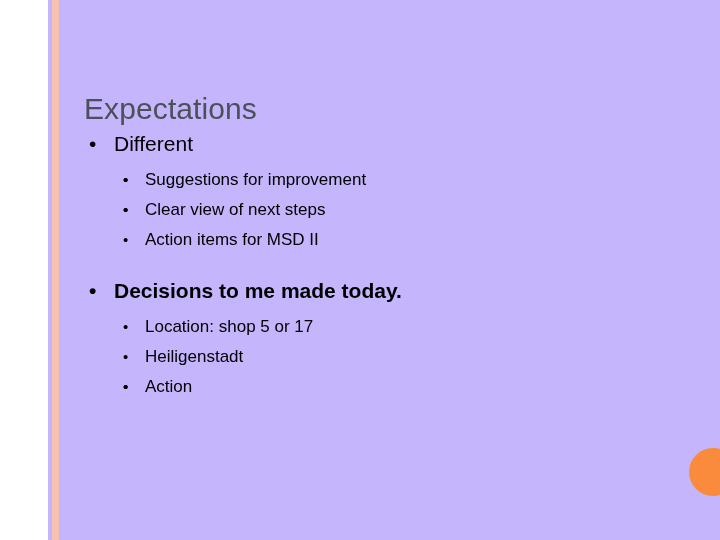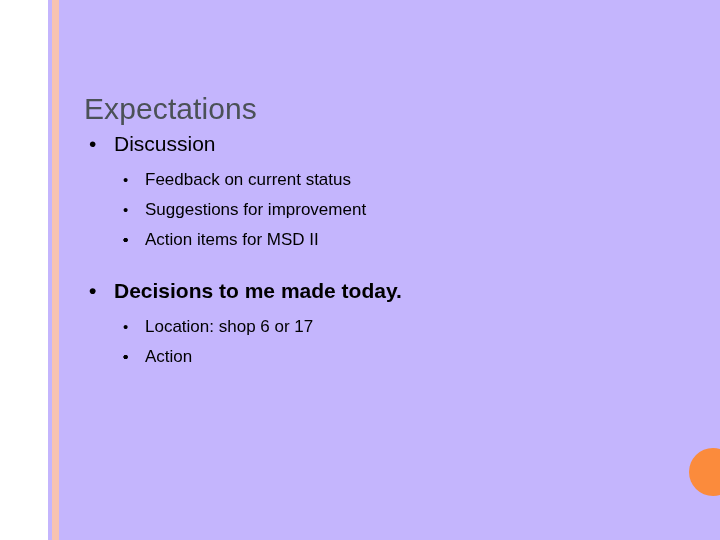--- a/index.html
+++ b/index.html
@@ -137,62 +137,63 @@
   <div class="accent-circle"></div>
 
   <h1 class="slide-title">Expectations</h1>
 
   <div class="body-content">
 
     <ul class="lvl1">
 
       <li class="lvl1-item">
         <span class="bullet">•</span>
-        <span class="lvl1-text">Discussion</span>
+        <span class="lvl1-text">Different</span>
       </li>
 
       <div class="sub-gap-top"></div>
 
       <ul class="lvl2">
         <li class="lvl2-item">
           <span class="bullet">•</span>
-          <span>Feedback on current status</span>
         </li>
         <li class="lvl2-item">
           <span class="bullet">•</span>
           <span>Suggestions for improvement</span>
         </li>
         <li class="lvl2-item">
           <span class="bullet">•</span>
         </li>
         <li class="lvl2-item">
           <span class="bullet">•</span>
+          <span>Clear view of next steps</span>
         </li>
         <li class="lvl2-item">
           <span class="bullet">•</span>
           <span>Action items for MSD II</span>
         </li>
       </ul>
 
       <div class="group-gap"></div>
 
       <li class="lvl1-item bold">
         <span class="bullet">•</span>
         <span class="lvl1-text">Decisions to me made today.</span>
       </li>
 
       <div class="sub-gap-top"></div>
 
       <ul class="lvl2">
         <li class="lvl2-item">
           <span class="bullet">•</span>
-          <span>Location: shop 6 or 17</span>
-        </li>
-        <li class="lvl2-item">
-          <span class="bullet">•</span>
+          <span>Location: shop 5 or 17</span>
+        </li>
+        <li class="lvl2-item">
+          <span class="bullet">•</span>
+          <span>Heiligenstadt</span>
         </li>
         <li class="lvl2-item">
           <span class="bullet">•</span>
         </li>
         <li class="lvl2-item">
           <span class="bullet">•</span>
           <span>Action</span>
         </li>
       </ul>
 

